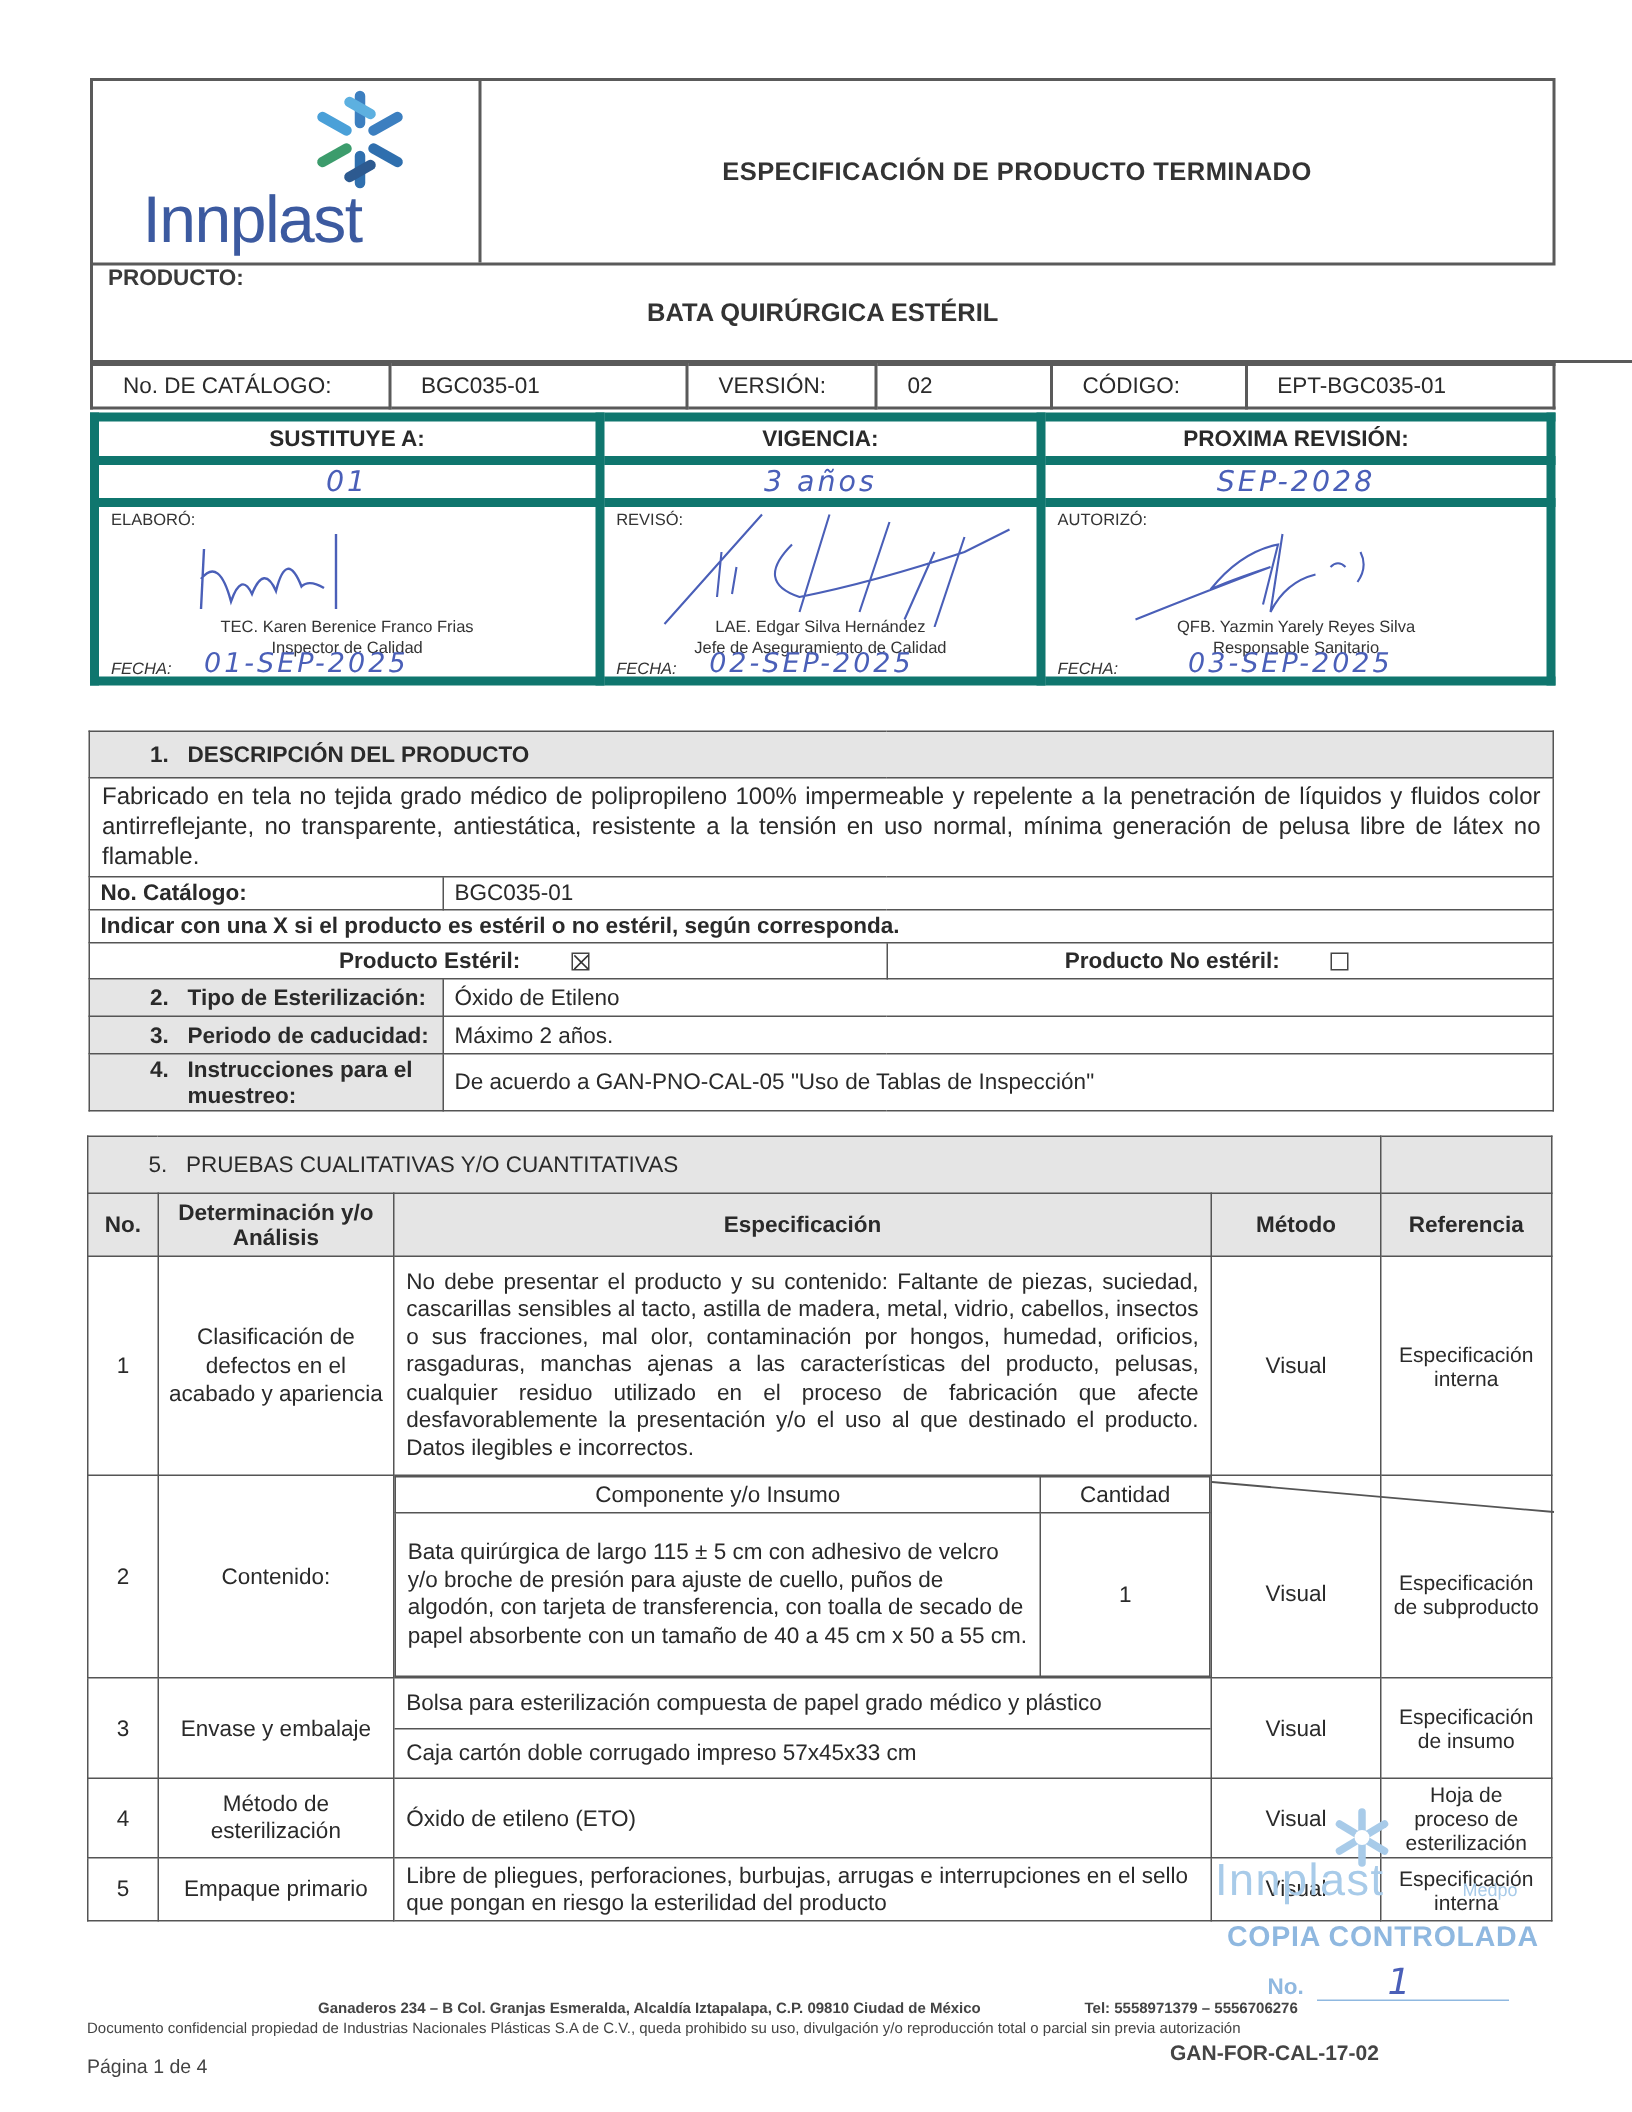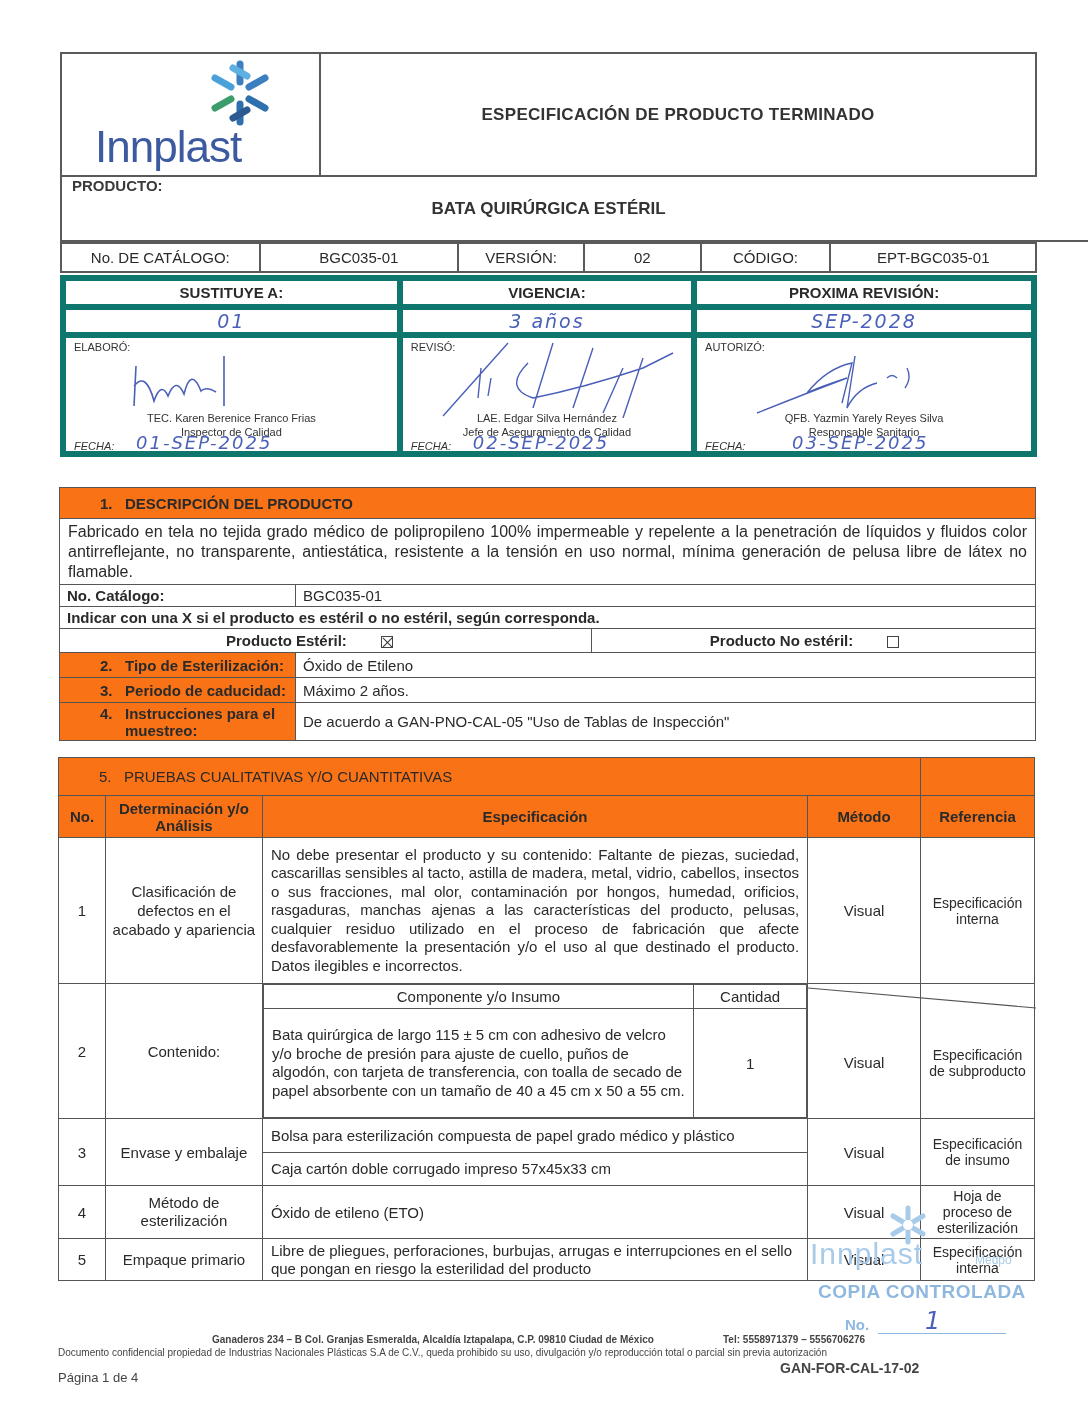--- a/index.html
+++ b/index.html
@@ -1,36 +1,36 @@
 <!DOCTYPE html>
 <html><head>
 <meta charset="utf-8">
 <style>
   * { box-sizing: border-box; margin: 0; padding: 0; }
   html, body { width: 1088px; height: 1408px; background: #ffffff; }
   body { position: relative; font-family: "Liberation Sans", sans-serif; color: #2a2a2a; overflow: hidden; }
   .abs { position: absolute; }
   table { border-collapse: collapse; }
   .hw { font-family: "DejaVu Sans", sans-serif; color: #4a5fb8; font-style: italic; letter-spacing: 2px; }
-  .shade { background: #f97316; }
+  .shade { background: #e5e5e5; }
   .c { text-align: center; }
 
   
   #hdr { left: 60px; top: 52px; width: 977px; height: 125px; border: 2px solid #5a5a5a; }
   #logo-cell { position: absolute; left: 0; top: 0; width: 259px; height: 121px; border-right: 2px solid #5a5a5a; }
   #logo-text { position: absolute; left: 33px; top: 68px; font-size: 44px; color: #3c5aa0; font-weight: normal; letter-spacing: -1px; }
   #logo-mark { position: absolute; left: 145px; top: 6px; width: 66px; height: 66px; }
   #doc-title { position: absolute; left: 259px; top: 0; width: 714px; height: 121px; line-height: 121px; text-align: center; font-weight: bold; font-size: 17px; color: #333; letter-spacing: 0.3px; }
 
   #prod { left: 60px; top: 175px; width: 1033px; height: 67px; border: 2px solid #5a5a5a; border-top: none; }
   #prod-label { position: absolute; left: 10px; top: 2px; font-weight: bold; font-size: 15px; color: #3a3a3a; }
   #prod-name { position: absolute; left: 0; width: 973px; top: 24px; text-align: center; font-weight: bold; font-size: 17px; color: #333; }
 
   #cat-row { left: 60px; top: 242px; width: 977px; height: 29px; }
-  #cat-row td { border: 2px solid #5a5a5a; font-size: 15px; text-align: center; height: 29px; padding: 0 8px; }
+  #cat-row td { border: 2px solid #5a5a5a; font-size: 15px; text-align: left; height: 29px; padding: 0 20px; }
 
   #sus-table { left: 60px; top: 275px; width: 977px; }
   #sus-table td { border: 6px solid #0f766e; font-size: 15px; text-align: center; }
   #sus-table .h td { font-weight: bold; height: 29px; }
   #sus-table .v td { height: 28px; font-size: 19px; }
   #sus-table .s td { height: 119px; vertical-align: top; position: relative; text-align: left; }
   .sig-lbl { position: absolute; left: 8px; top: 3px; font-size: 11px; color: #333; }
   .sig-name { position: absolute; left: 0; width: 100%; text-align: center; top: 73px; font-size: 11px; color: #333; line-height: 14px; }
   .sig-date-lbl { position: absolute; left: 8px; top: 102px; font-size: 11px; color: #333; font-style: italic; }
   .sig-date { position: absolute; left: 70px; top: 94px; font-size: 18px; }

